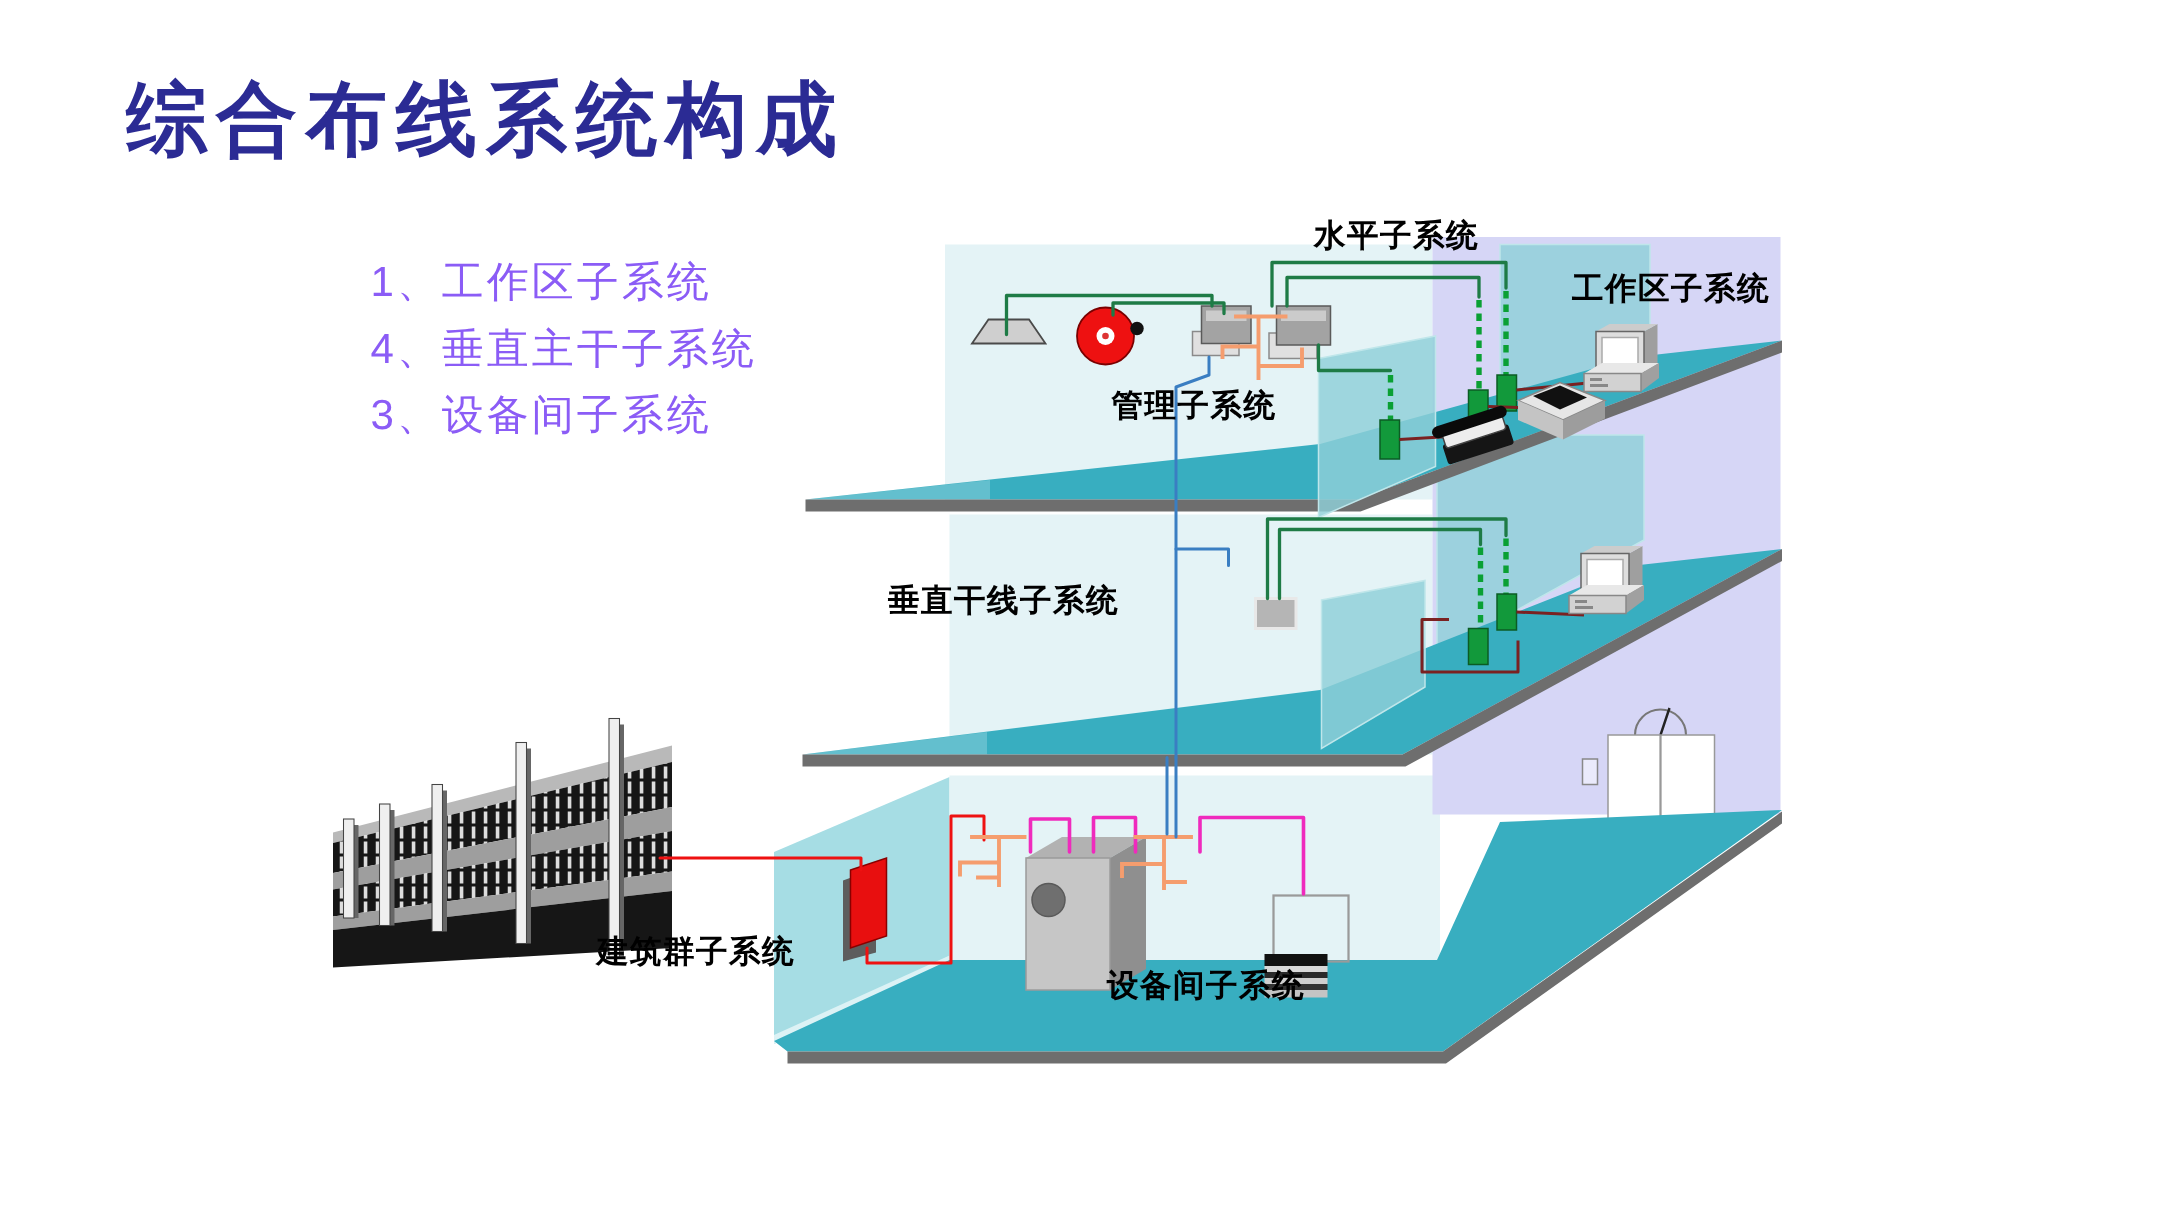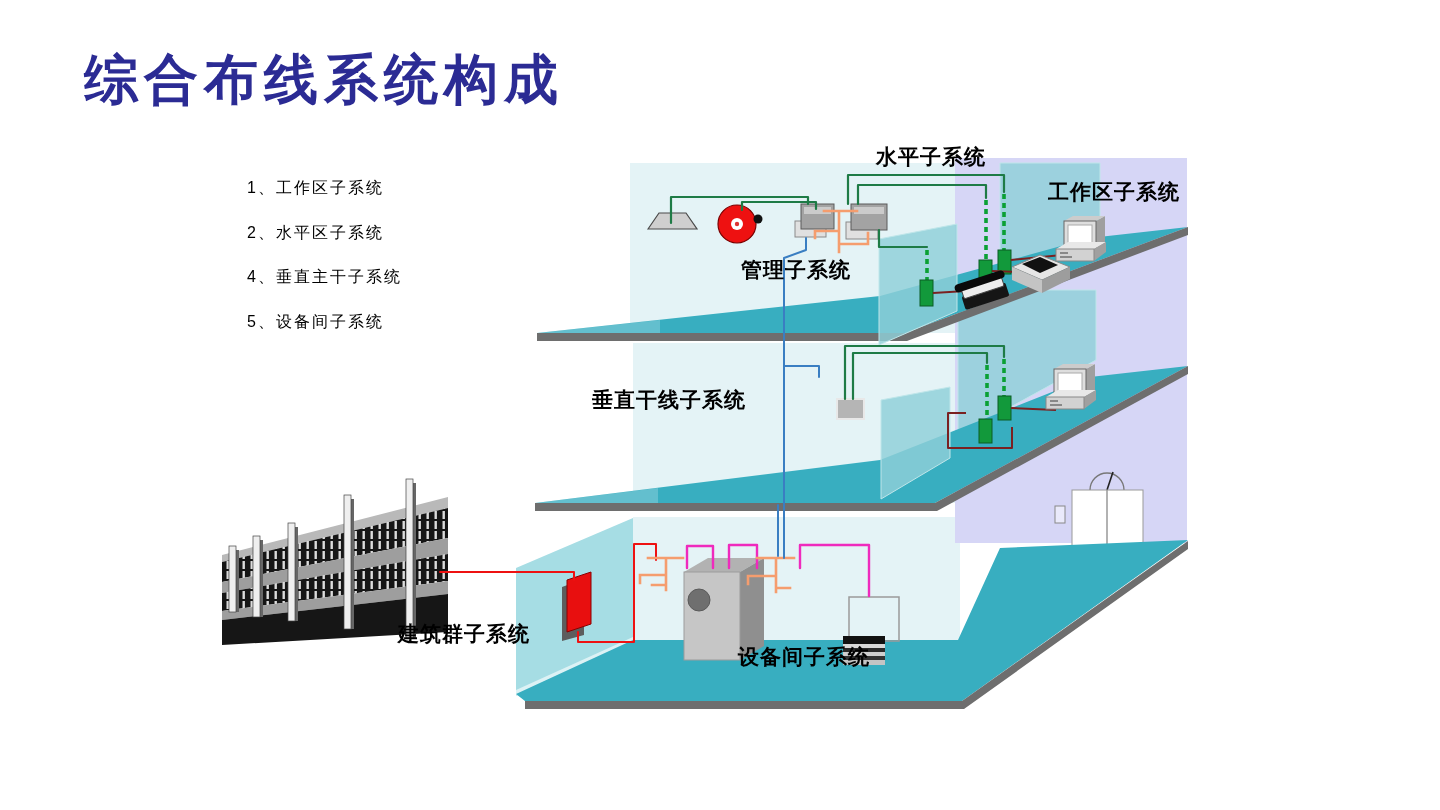--- a/index.html
+++ b/index.html
@@ -1,20 +1,20 @@
 <!DOCTYPE html>
 <html style="--c-title_blue: #2b2b94; --c-floor_teal: #38aec0; --c-floor_edge_gray: #6e6e6e; --c-wall_back: #e4f3f6; --c-wall_left: #a6dde4; --c-wall_lavender: #d6d6f6; --c-glass_teal: #8fd0d8; --c-cable_green: #1e7b46; --c-cable_green_drop: #0aa034; --c-jack_green: #12993b; --c-cable_blue: #3a7ec2; --c-cable_orange: #f59d6e; --c-cable_magenta: #ef2abd; --c-cable_red: #ee1111; --c-cable_darkred: #7a2121; --c-alarm_red: #ee1111;"><head>
 <meta charset="utf-8">
 <style>
   html,body{margin:0;padding:0;background:#fff;}
   .slide{position:relative;width:1440px;height:810px;background:#fff;overflow:hidden;
          font-family:"Liberation Sans","DejaVu Sans",sans-serif;}
   .title{position:absolute;left:84px;top:44px;font-size:54px;font-weight:bold;
          letter-spacing:6px;color:var(--c-title_blue,#2b2b94);}
-  .list{position:absolute;left:247px;top:166px;font-size:16px;color:#000000;
+  .list{position:absolute;left:247px;top:166px;font-size:28px;color:#8b5cf6;
         font-family:"Liberation Sans","Liberation Serif","DejaVu Serif",serif;}
   .list .item{height:44.5px;line-height:44.5px;letter-spacing:2px;}
   svg{position:absolute;left:0;top:0;}
   .f-surface{fill:var(--c-floor_teal,#38aec0);}
   .f-edge{fill:var(--c-floor_edge_gray,#6e6e6e);}
   .f-tip{fill:#ffffff;fill-opacity:.22;}
   .wall-back{fill:var(--c-wall_back,#e4f3f6);}
   .wall-left{fill:var(--c-wall_left,#a6dde4);}
   .wall-strip{fill:#dcf2f5;}
   .wall-lav{fill:var(--c-wall_lavender,#d6d6f6);}
@@ -31,23 +31,22 @@
 </style>
 </head>
 <body>
 
 <div class="slide">
 
   <div class="title">综合布线系统构成</div>
 
   <div class="list">
     <div class="item">1、工作区子系统</div>
-    <div class="item">2、水平区子系统</div>
     <div class="item">4、垂直主干子系统</div>
-    <div class="item">5、设备间子系统</div>
+    <div class="item">3、设备间子系统</div>
   </div>
 
   <svg width="1440" height="810" viewBox="0 0 1440 810">
     <defs>
       <pattern id="win" width="8" height="10" patternUnits="userSpaceOnUse">
         <rect width="8" height="10" fill="#161616"></rect>
         <rect x="2.5" y="1" width="2.4" height="8" fill="#dcdcdc"></rect>
       </pattern>
     </defs>
 

